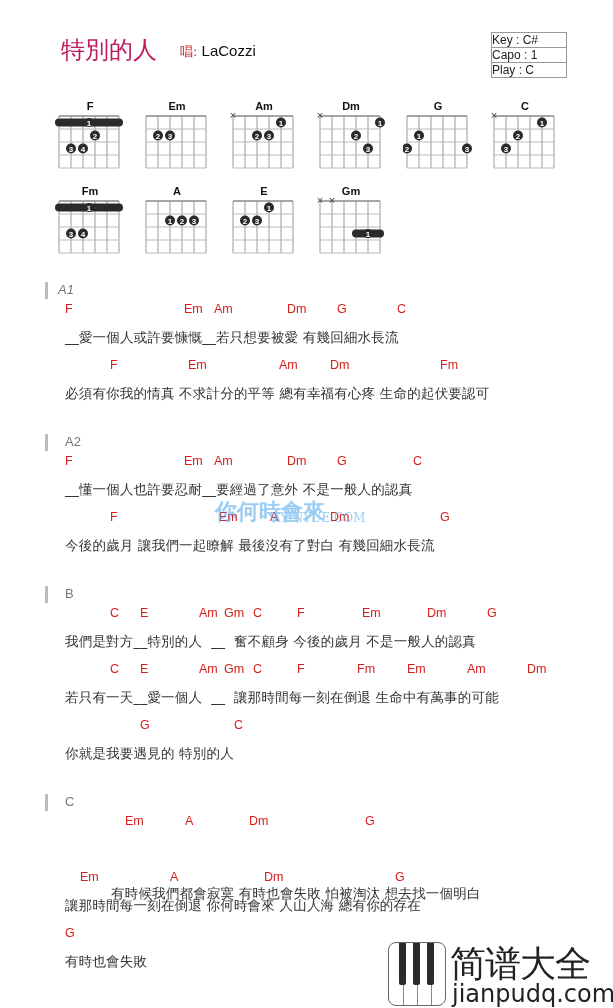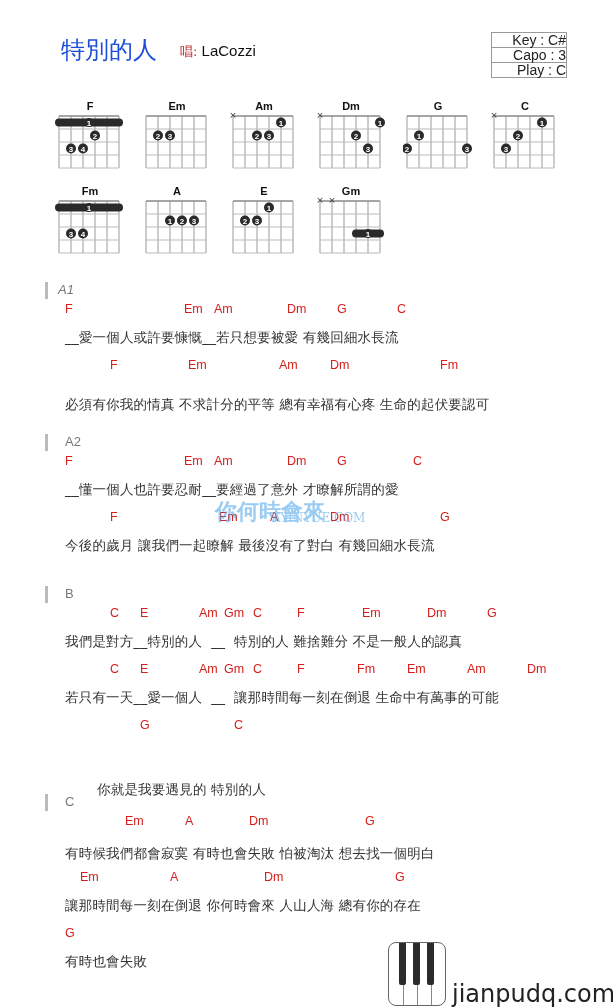--- a/index.html
+++ b/index.html
@@ -1,21 +1,21 @@
 <!DOCTYPE html>
 <html><head>
 <meta charset="utf-8">
 <style>
   html, body { margin:0; padding:0; background:#fff; }
   body { width:613px; height:1008px; position:relative; overflow:hidden; font-family:"Liberation Sans","DejaVu Sans",sans-serif; color:#333; }
-  .title { position:absolute; left:61px; top:34px; font-size:24px; color:#1d4ed8; font-family:"DejaVu Sans",sans-serif; }
+  .title { position:absolute; left:61px; top:34px; font-size:24px; color:#be185d; font-family:"DejaVu Sans",sans-serif; }
   .singer { position:absolute; left:180px; top:42px; font-size:15px; color:#111; }
   .singer .lbl { color:#c0282d; font-family:"DejaVu Sans",sans-serif; font-size:13px; }
   .keybox { position:absolute; left:491px; top:32px; width:74px; border:1px solid #999; border-collapse:collapse; }
-  .keybox div { height:14px; line-height:14px; font-size:14px; text-align:right; border-bottom:1px solid #999; color:#222; }
+  .keybox div { height:14px; line-height:14px; font-size:12px; text-align:left; border-bottom:1px solid #999; color:#222; }
   .keybox div:last-child { border-bottom:none; }
   .chord { position:absolute; width:80px; height:80px; }
   .chord .name { position:absolute; top:0; left:0; width:100%; text-align:center; font-size:11px; font-weight:bold; color:#111; margin-left:-5px; }
   .chord svg { position:absolute; left:0; top:12px; }
   .sec-bar { position:absolute; left:0; width:3px; height:17px; background:#bbb; }
   .sec-label { position:absolute; left:20px; font-size:13px; color:#777; }
   .chords { position:absolute; left:65px; font-size:12.5px; color:#d6201b; height:16px; width:520px; }
   .chords span { position:absolute; top:0; }
   .lyrics { position:absolute; left:65px; font-size:13.5px; color:#333; font-family:"DejaVu Sans",sans-serif; white-space:pre; letter-spacing:0.2px; }
   .watermark { position:absolute; left:215px; top:497px; color:#4aa3e8; opacity:0.55; font-weight:bold; font-size:22px; font-family:"DejaVu Sans",sans-serif; pointer-events:none; }
@@ -30,21 +30,21 @@
 </head>
 <body>
 
 <div class="title">特別的人</div>
 <div class="singer">
   <span class="lbl">唱:</span>
   <span>LaCozzi</span>
 </div>
 <div class="keybox">
   <div>Key : C#</div>
-  <div>Capo : 3</div>
+  <div>Capo : 1</div>
   <div>Play : C</div>
 </div>
 
 <div id="chord-area">
     <div class="chord" style="left: 55px; top: 100px;">
       <div class="name">F</div>
       <svg width="76" height="62">
         <line x1="4" x2="4" y1="4" y2="56" stroke="#999" stroke-width="1"></line>
         <line x1="16" x2="16" y1="4" y2="56" stroke="#999" stroke-width="1"></line>
         <line x1="28" x2="28" y1="4" y2="56" stroke="#999" stroke-width="1"></line>
@@ -279,32 +279,32 @@
       <span style="left: 332px;">C</span>
     </div>
     <div class="lyrics" style="top: 329px;">__愛一個人或許要慷慨__若只想要被愛 有幾回細水長流</div>
     <div class="chords" style="top: 358px;">
       <span style="left: 45px;">F</span>
       <span style="left: 123px;">Em</span>
       <span style="left: 214px;">Am</span>
       <span style="left: 265px;">Dm</span>
       <span style="left: 375px;">Fm</span>
     </div>
-    <div class="lyrics" style="top: 396px; text-align: right;">必須有你我的情真 不求計分的平等 總有幸福有心疼 生命的起伏要認可</div>
+    <div class="lyrics" style="top: 385px; text-align: right;">必須有你我的情真 不求計分的平等 總有幸福有心疼 生命的起伏要認可</div>
     <div class="sec-bar" style="left: 45px; top: 434px;"></div>
     <div class="sec-label" style="left: 65px; top: 434px;">A2</div>
     <div class="chords" style="top: 454px;">
       <span style="left: 0px;">F</span>
       <span style="left: 119px;">Em</span>
       <span style="left: 149px;">Am</span>
       <span style="left: 222px;">Dm</span>
       <span style="left: 272px;">G</span>
       <span style="left: 348px;">C</span>
     </div>
-    <div class="lyrics" style="top: 481px;">__懂一個人也許要忍耐__要經過了意外 才瞭解所謂的愛</div>
+    <div class="lyrics" style="top: 481px;">__懂一個人也許要忍耐__要經過了意外 不是一般人的認真</div>
     <div class="chords" style="top: 510px;">
       <span style="left: 45px;">F</span>
       <span style="left: 154px;">Em</span>
       <span style="left: 205px;">A</span>
       <span style="left: 265px;">Dm</span>
       <span style="left: 375px;">G</span>
     </div>
     <div class="lyrics" style="top: 537px;">今後的歲月 讓我們一起瞭解 最後沒有了對白 有幾回細水長流</div>
     <div class="sec-bar" style="left: 45px; top: 586px;"></div>
     <div class="sec-label" style="left: 65px; top: 586px;">B</div>
@@ -312,48 +312,48 @@
       <span style="left: 45px;">C</span>
       <span style="left: 75px;">E</span>
       <span style="left: 134px;">Am</span>
       <span style="left: 159px;">Gm</span>
       <span style="left: 188px;">C</span>
       <span style="left: 232px;">F</span>
       <span style="left: 297px;">Em</span>
       <span style="left: 362px;">Dm</span>
       <span style="left: 422px;">G</span>
     </div>
-    <div class="lyrics" style="top: 633px;">我們是對方__特別的人  __  特別的人 難捨難分 不是一般人的認真</div>
+    <div class="lyrics" style="top: 633px;">我們是對方__特別的人  __  奮不顧身 今後的歲月 不是一般人的認真</div>
     <div class="chords" style="top: 662px;">
       <span style="left: 45px;">C</span>
       <span style="left: 75px;">E</span>
       <span style="left: 134px;">Am</span>
       <span style="left: 159px;">Gm</span>
       <span style="left: 188px;">C</span>
       <span style="left: 232px;">F</span>
       <span style="left: 292px;">Fm</span>
       <span style="left: 342px;">Em</span>
       <span style="left: 402px;">Am</span>
       <span style="left: 462px;">Dm</span>
     </div>
     <div class="lyrics" style="top: 689px;">若只有一天__愛一個人  __  讓那時間每一刻在倒退 生命中有萬事的可能</div>
     <div class="chords" style="top: 718px;">
       <span style="left: 75px;">G</span>
       <span style="left: 169px;">C</span>
     </div>
-    <div class="lyrics" style="top: 781px; margin-left: 32px;">你就是我要遇見的 特別的人</div>
+    <div class="lyrics" style="top: 745px;">你就是我要遇見的 特別的人</div>
     <div class="sec-bar" style="left: 45px; top: 794px;"></div>
     <div class="sec-label" style="left: 65px; top: 794px;">C</div>
     <div class="chords" style="top: 814px;">
       <span style="left: 60px;">Em</span>
       <span style="left: 120px;">A</span>
       <span style="left: 184px;">Dm</span>
       <span style="left: 300px;">G</span>
     </div>
-    <div class="lyrics" style="top: 845px;">有時候我們都會寂寞 有時也會失敗 怕被淘汰 想去找一個明白</div>
+    <div class="lyrics" style="top: 885px; margin-left: 46px;">有時候我們都會寂寞 有時也會失敗 怕被淘汰 想去找一個明白</div>
     <div class="chords" style="top: 870px;">
       <span style="left: 15px;">Em</span>
       <span style="left: 105px;">A</span>
       <span style="left: 199px;">Dm</span>
       <span style="left: 330px;">G</span>
     </div>
     <div class="lyrics" style="top: 897px;">讓那時間每一刻在倒退 你何時會來 人山人海 總有你的存在</div>
     <div class="chords" style="top: 926px;">
       <span style="left: 0px;">G</span>
     </div>
@@ -367,14 +367,15 @@
 
 <div class="logo">
   <div class="keys">
     <b style="left:14px"></b>
       <b style="left:28px"></b>
       <b style="left:42px"></b>
     <i style="left:10px"></i>
       <i style="left:24px"></i>
       <i style="left:38px"></i>
   </div>
+  <div class="cn">简谱大全</div>
   <div class="en">jianpudq.com</div>
 </div>
 
 </body></html>

